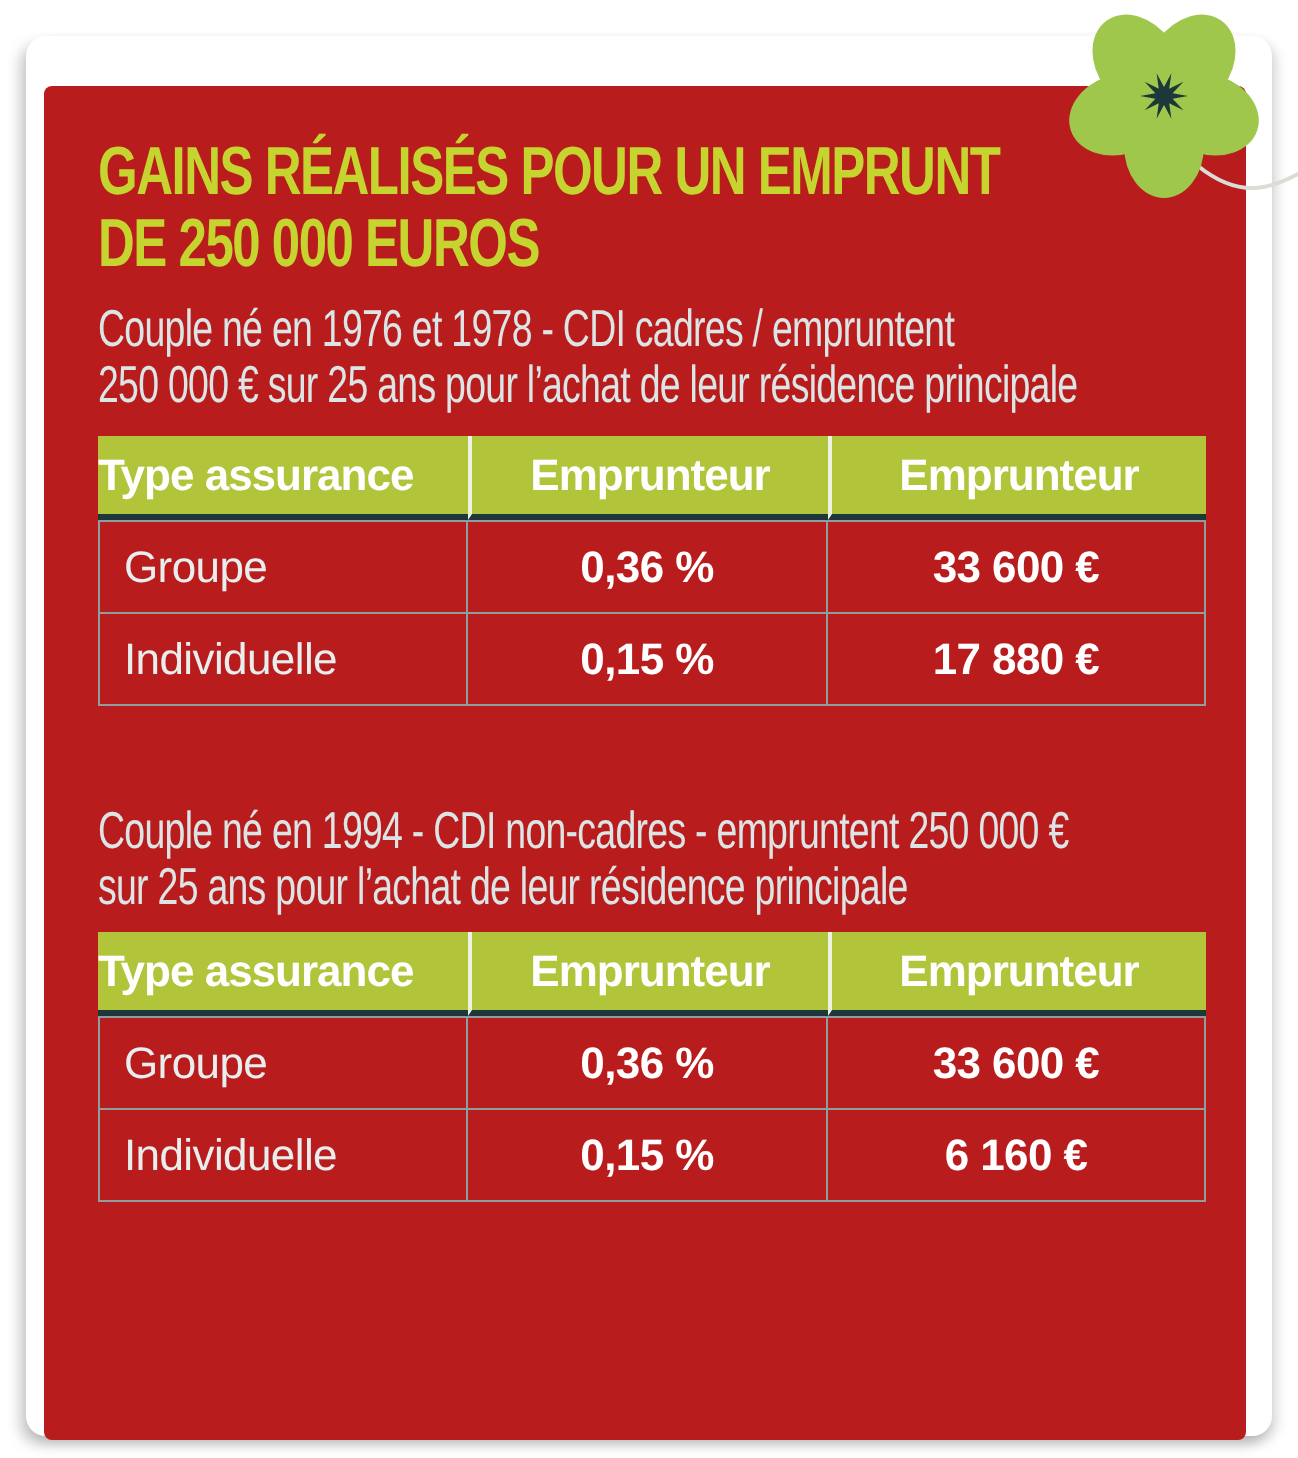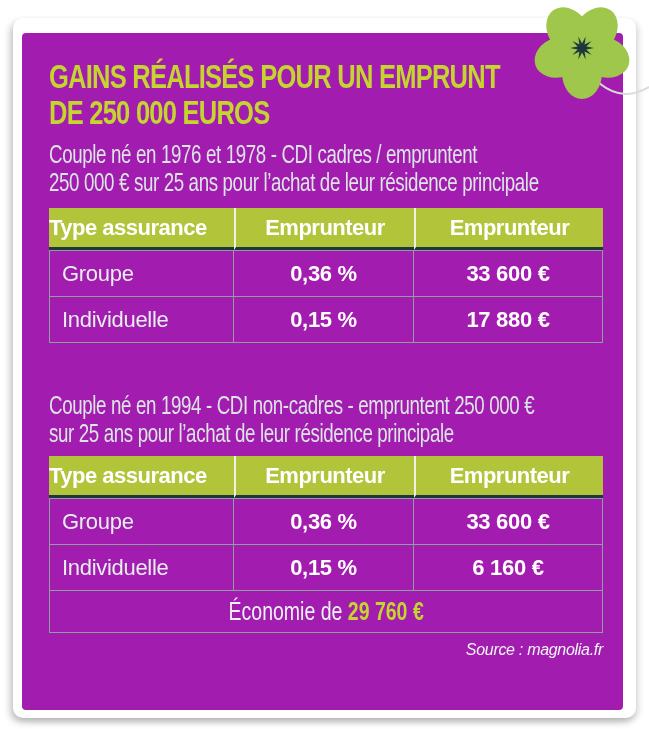--- a/index.html
+++ b/index.html
@@ -18,24 +18,24 @@
     top: 18px;
     width: 623px;
     height: 700px;
     background: #ffffff;
     border-radius: 10px;
     box-shadow: -3px 4px 7px rgba(0,0,0,0.22), 3px 3px 6px rgba(0,0,0,0.12);
   }
   .card {
     position: absolute;
     left: 9px;
-    top: 15px;
+    top: 25px;
     width: 601px;
     height: 677px;
-    background: #a21caf;
+    background: #b91c1c;
     border-radius: 4px;
     box-sizing: border-box;
     padding: 25px 20px 0 27px;
     overflow: hidden;
   }
   .title {
     color: #c6d42f;
     font-size: 34px;
     line-height: 36px;
     font-weight: bold;
@@ -184,29 +184,23 @@
         <tr>
           <td class="label">Groupe</td>
           <td class="num">0,36 %</td>
           <td class="num">33 600 €</td>
         </tr>
         <tr>
           <td class="label">Individuelle</td>
           <td class="num">0,15 %</td>
           <td class="num">6 160 €</td>
         </tr>
-        <tr class="economy">
-          <td colspan="3">
-            <span class="economy-inner"><span>Économie de</span><span class="val">29 760 €</span></span>
-          </td>
-        </tr>
       </tbody>
     </table>
 
-    <div class="source">Source : magnolia.fr</div>
 
   </div>
 </div>
 
 <svg class="flower" width="130" height="110" viewBox="0 0 130 110">
   <path d="M72 88 C 92 104, 108 102, 132 86" fill="none" stroke="#dcdcd6" stroke-width="2"></path>
   <g fill="#9fc74c">
     <ellipse cx="41.5" cy="36.4" rx="20" ry="26" transform="rotate(324 41.5 36.4)"></ellipse>
     <ellipse cx="68.5" cy="36.4" rx="20" ry="26" transform="rotate(36 68.5 36.4)"></ellipse>
     <ellipse cx="76.9" cy="62.1" rx="20" ry="26" transform="rotate(108 76.9 62.1)"></ellipse>

